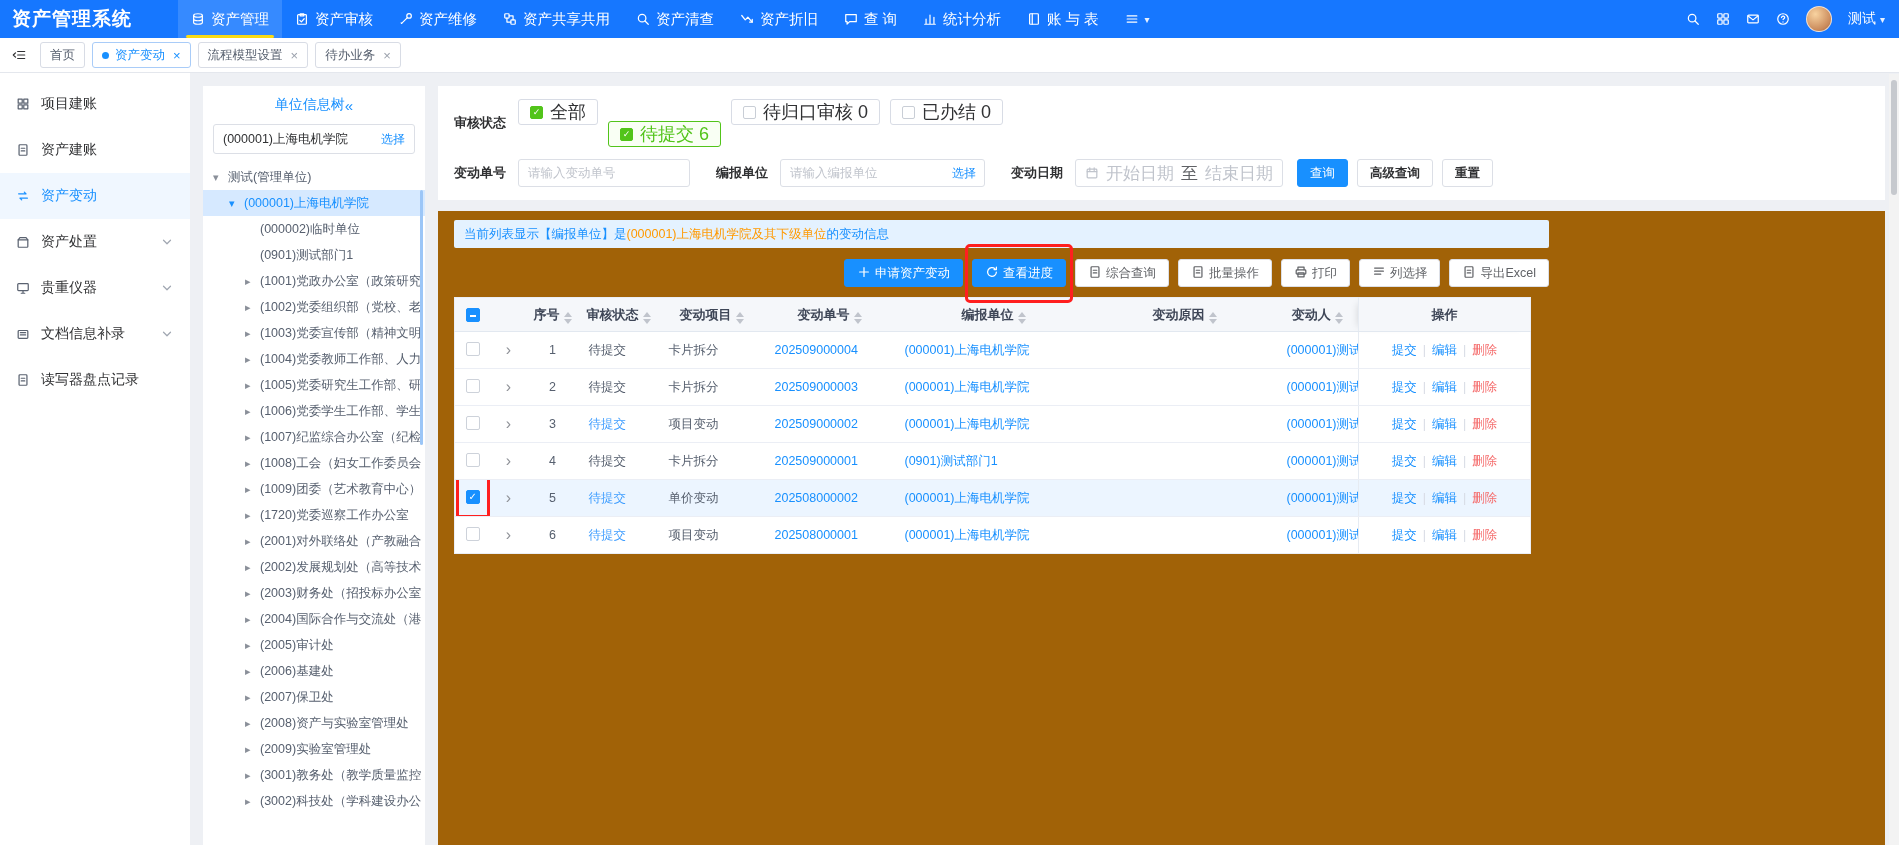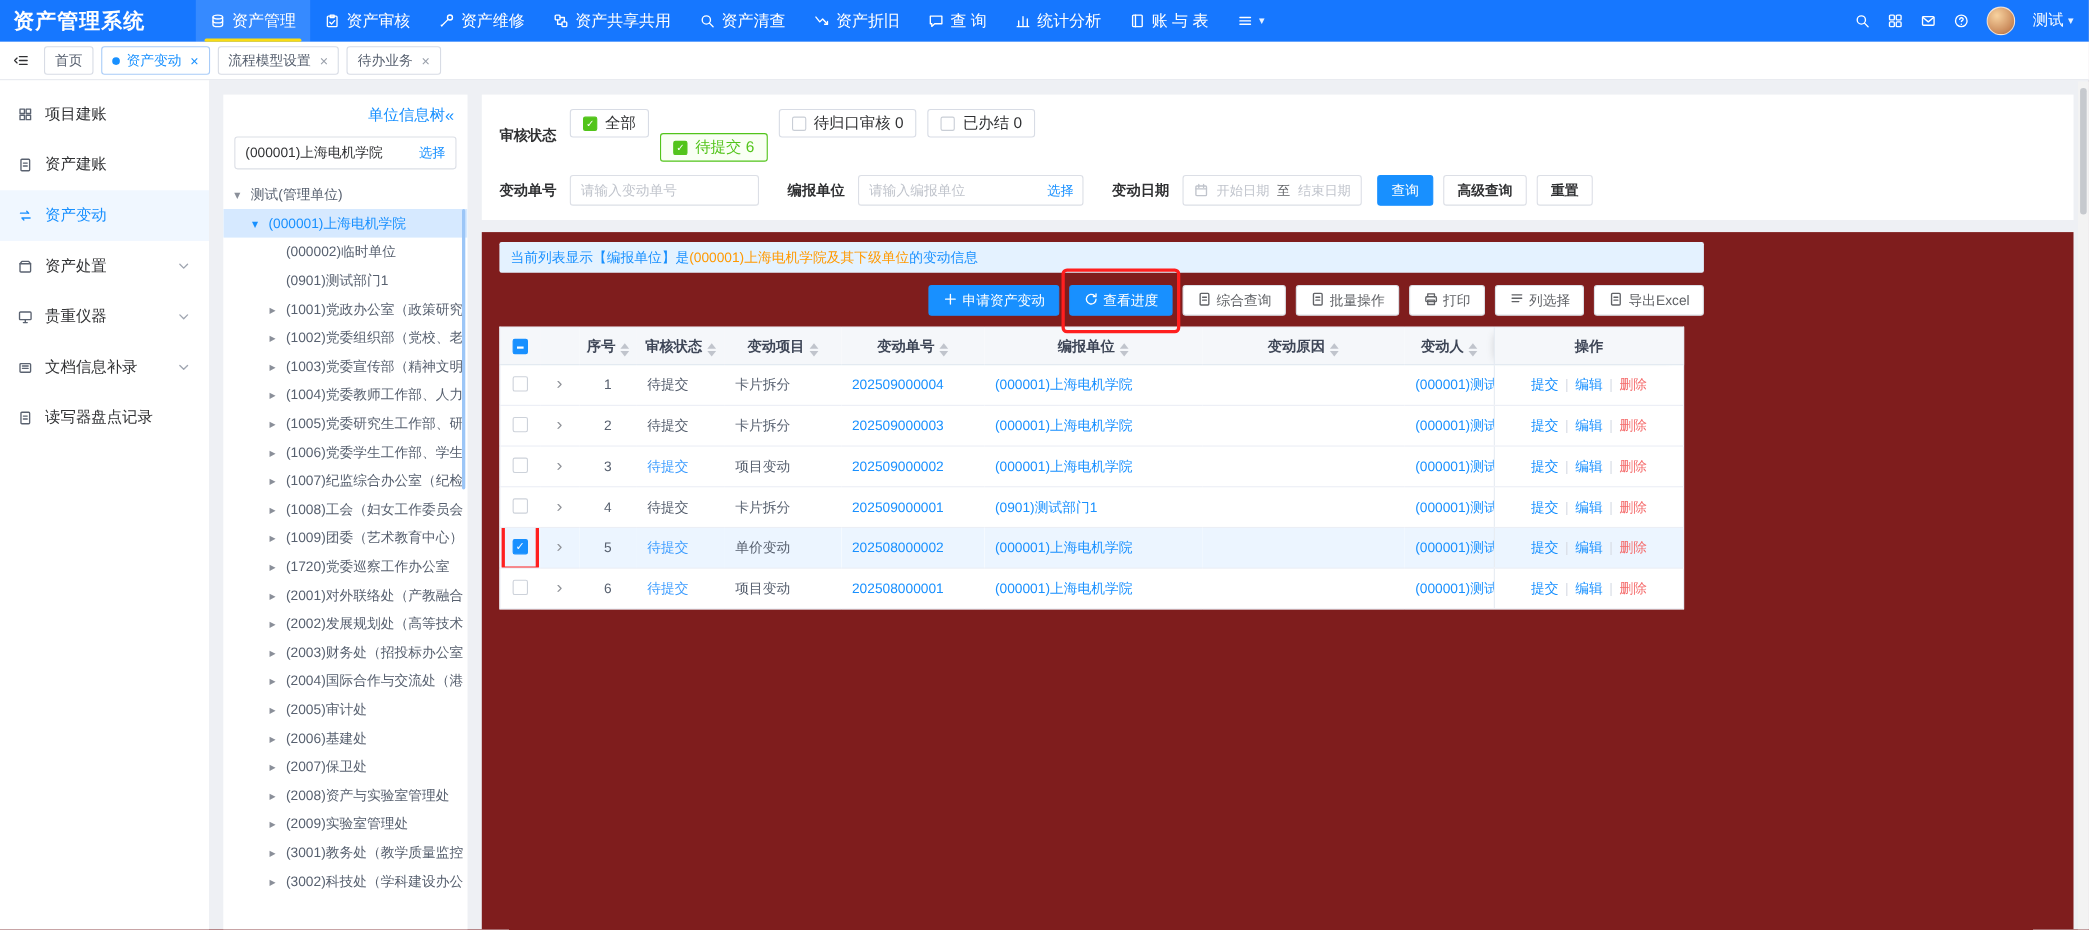--- a/index.html
+++ b/index.html
@@ -34,56 +34,56 @@
   
   .content { display:flex; height:772px; }
   .sidebar { width:190px; background:#fff; padding-top:8px; flex-shrink:0; }
   .side-item { height:46px; display:flex; align-items:center; gap:11px; padding:0 16px; font-size:14px; color:#303133; cursor:pointer; }
   .side-item .side-icon { color:#5a6270; display:inline-flex; }
   .side-item.active { color:#1890ff; background:#f0f7ff; }
   .side-item.active .side-icon { color:#1890ff; }
   .side-chev { margin-left:auto; color:#a0a6b1; display:inline-flex; }
 
   .tree-card { width:222px; background:#fff; margin:13px 0 0 13px; padding-top:10px; position:relative; flex-shrink:0; overflow:hidden; }
-  .tree-head { display:flex; align-items:center; justify-content:flex-end; padding:0 12px; color:#1890ff; font-size:14px; margin-bottom:10px; }
+  .tree-head { display:flex; align-items:center; justify-content:center; padding:0 12px; color:#1890ff; font-size:14px; margin-bottom:10px; }
   .tree-collapse { cursor:pointer; font-size:15px; color:#1890ff; }
   .tree-search { margin:0 10px 10px; height:30px; border:1px solid #dcdfe6; border-radius:3px; display:flex; align-items:center; justify-content:space-between; padding:0 9px; font-size:12.5px; color:#303133; }
   .tree-search .sel { color:#1890ff; font-size:12px; cursor:pointer; }
   .tree-node { height:26px; display:flex; align-items:center; white-space:nowrap; overflow:hidden; cursor:pointer; color:#57606f; font-size:12.5px; }
   .tree-node.selected { background:#d6e9ff; color:#1890ff; }
   .tree-caret { width:15px; flex-shrink:0; color:#8a8f99; font-size:11px; }
   .tree-node.selected .tree-caret { color:#1890ff; }
   .tree-scroll { position:absolute; right:2px; top:104px; width:3px; height:255px; background:#9cc6f7; border-radius:2px; }
 
   .main { flex:1; margin:13px 14px 0 13px; display:flex; flex-direction:column; gap:11px; min-width:0; }
   .filter-card { background:#fff; padding:13px 16px; }
   .frow { display:flex; align-items:center; }
   .frow + .frow { margin-top:12px; }
   .flabel { font-weight:bold; font-size:13px; color:#303133; margin-right:12px; white-space:nowrap; }
   .gap { width:26px; flex-shrink:0; }
 
   .status-group { display:flex; gap:10px; }
-  .status-btn { height:26px; padding:0 11px; border:1px solid #d8dce5; border-radius:3px; background:#fff; display:inline-flex; align-items:center; gap:7px; font-size:14px; color:#303133; cursor:pointer; }
+  .status-btn { height:26px; padding:0 11px; border:1px solid #d8dce5; border-radius:3px; background:#fff; display:inline-flex; align-items:center; gap:7px; font-size:18px; color:#303133; cursor:pointer; }
   .status-btn.active { border-color:#52c41a; color:#52c41a; background:#f9fff4;margin-top:22px; }
   .cb { width:13px; height:13px; border:1px solid #c9ced6; border-radius:2px; background:#fff; position:relative; flex-shrink:0; }
   .cb.checked { background:#52c41a; border-color:#52c41a; }
   .cb.checked::after { content:'✓'; position:absolute; inset:0; color:#fff; font-size:9px; display:flex; align-items:center; justify-content:center; }
 
   .f-input { height:28px; border:1px solid #dcdfe6; border-radius:3px; padding:0 9px; font-size:12.5px; color:#303133; outline:none; font-family:inherit; }
   .f-input::placeholder { color:#c0c4cc; }
   .input-wrap { position:relative; display:inline-flex; }
   .inside-link { position:absolute; right:9px; top:0; height:28px; display:flex; align-items:center; color:#1890ff; font-size:12px; cursor:pointer; }
-  .daterange { display:inline-flex; align-items:center; gap:7px; border:1px solid #dcdfe6; border-radius:3px; height:28px; padding:0 9px; color:#c0c4cc; font-size:12px; }
+  .daterange { display:inline-flex; align-items:center; gap:7px; border:1px solid #dcdfe6; border-radius:3px; height:28px; padding:0 9px; color:#c0c4cc; font-size:17px; }
   .daterange .cal { color:#c0c4cc; display:inline-flex; }
   .daterange .to { color:#606266; }
   .btn { height:28px; padding:0 12px; border-radius:3px; font-size:12.5px; display:inline-flex; align-items:center; gap:4px; cursor:pointer; border:1px solid #dcdfe6; background:#fff; color:#606266; font-family:inherit; }
   .btn.primary { background:#1890ff; border-color:#1890ff; color:#fff; }
   .btn.bold { font-weight:bold; color:#303133; }
 
-  .table-card { background:#7f1d1d; flex:1; padding:9px 16px 0; }
+  .table-card { background:#a16207; flex:1; padding:9px 16px 0; }
   .zone { width:1095px; }
   .notice { height:28px; background:#e4f2ff; color:#1890ff; font-size:12.5px; display:flex; align-items:center; padding:0 10px; border-radius:2px; white-space:nowrap; }
   .notice .hl { color:#ff9900; }
   .toolbar { display:flex; justify-content:flex-end; gap:9px; margin-top:11px; }
   .tb-wrap { position:relative; display:inline-flex; }
   .ann-box { position:absolute; border:3px solid #ff1f1f; border-radius:5px; pointer-events:none; z-index:20; }
   .tb-wrap .ann-box { left:-7px; right:-7px; top:-15px; bottom:-16px; }
 
   table.grid { border-collapse:collapse; table-layout:fixed; width:1076px; font-size:12.5px; color:#57606f; border:1px solid #ebeef5; margin-top:10px; background:#fff; }
   .grid th { background:#f5f7fa; height:34px; font-weight:bold; color:#3e4657; text-align:center; border-bottom:1px solid #e2e8f0; padding:0 6px; font-size:13px; white-space:nowrap; }

